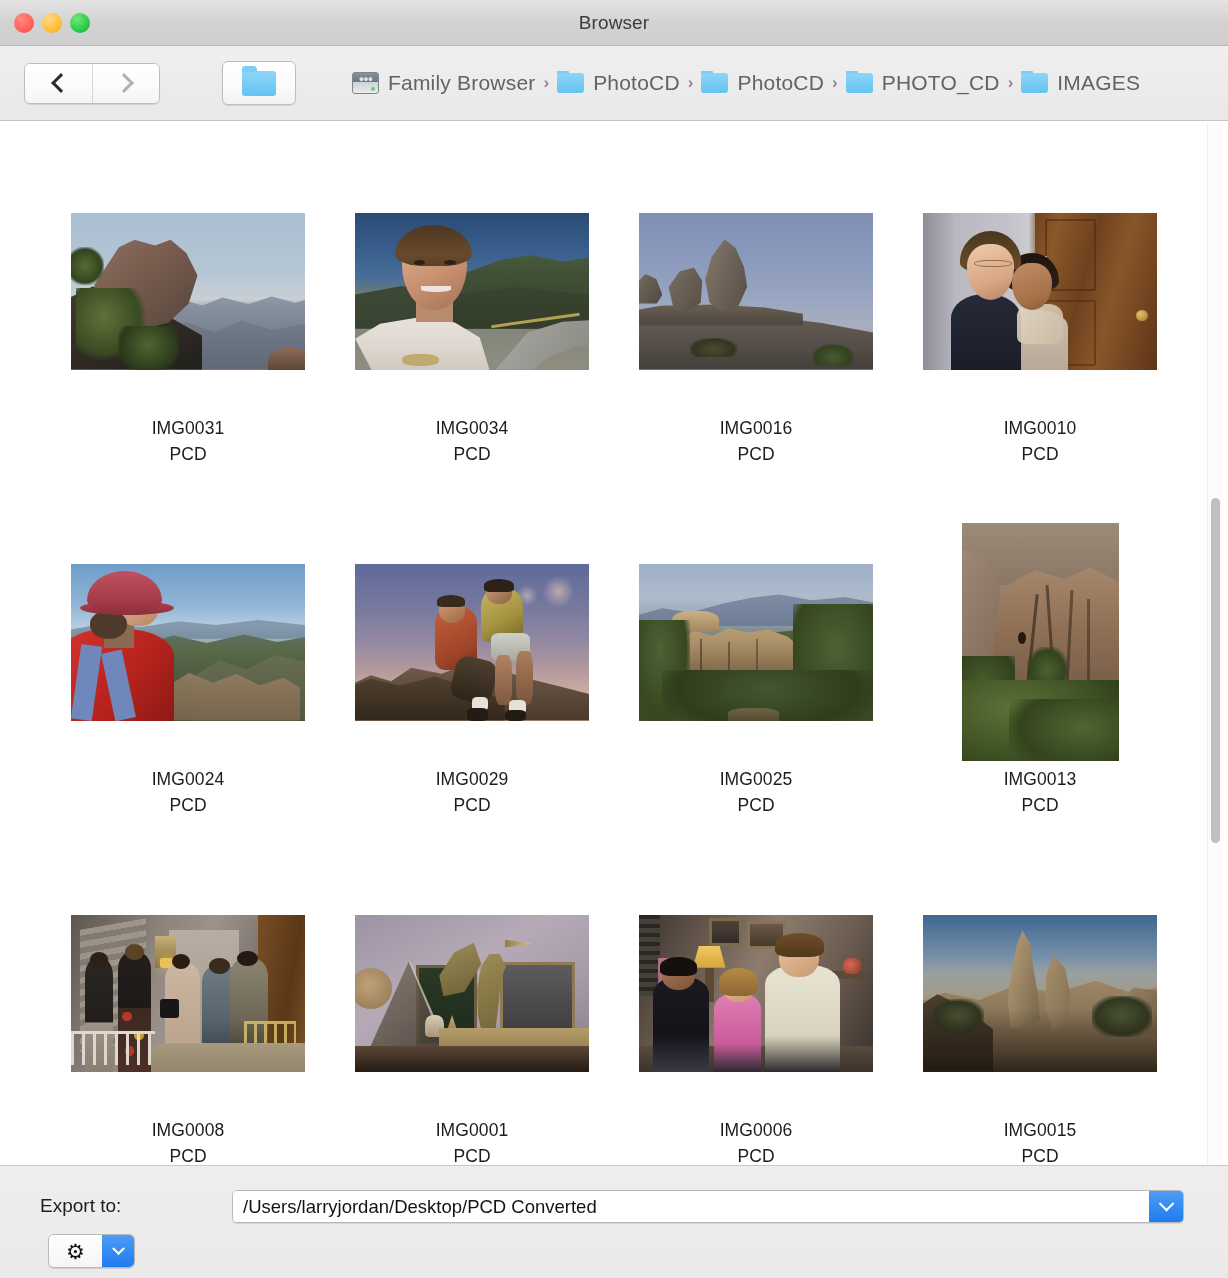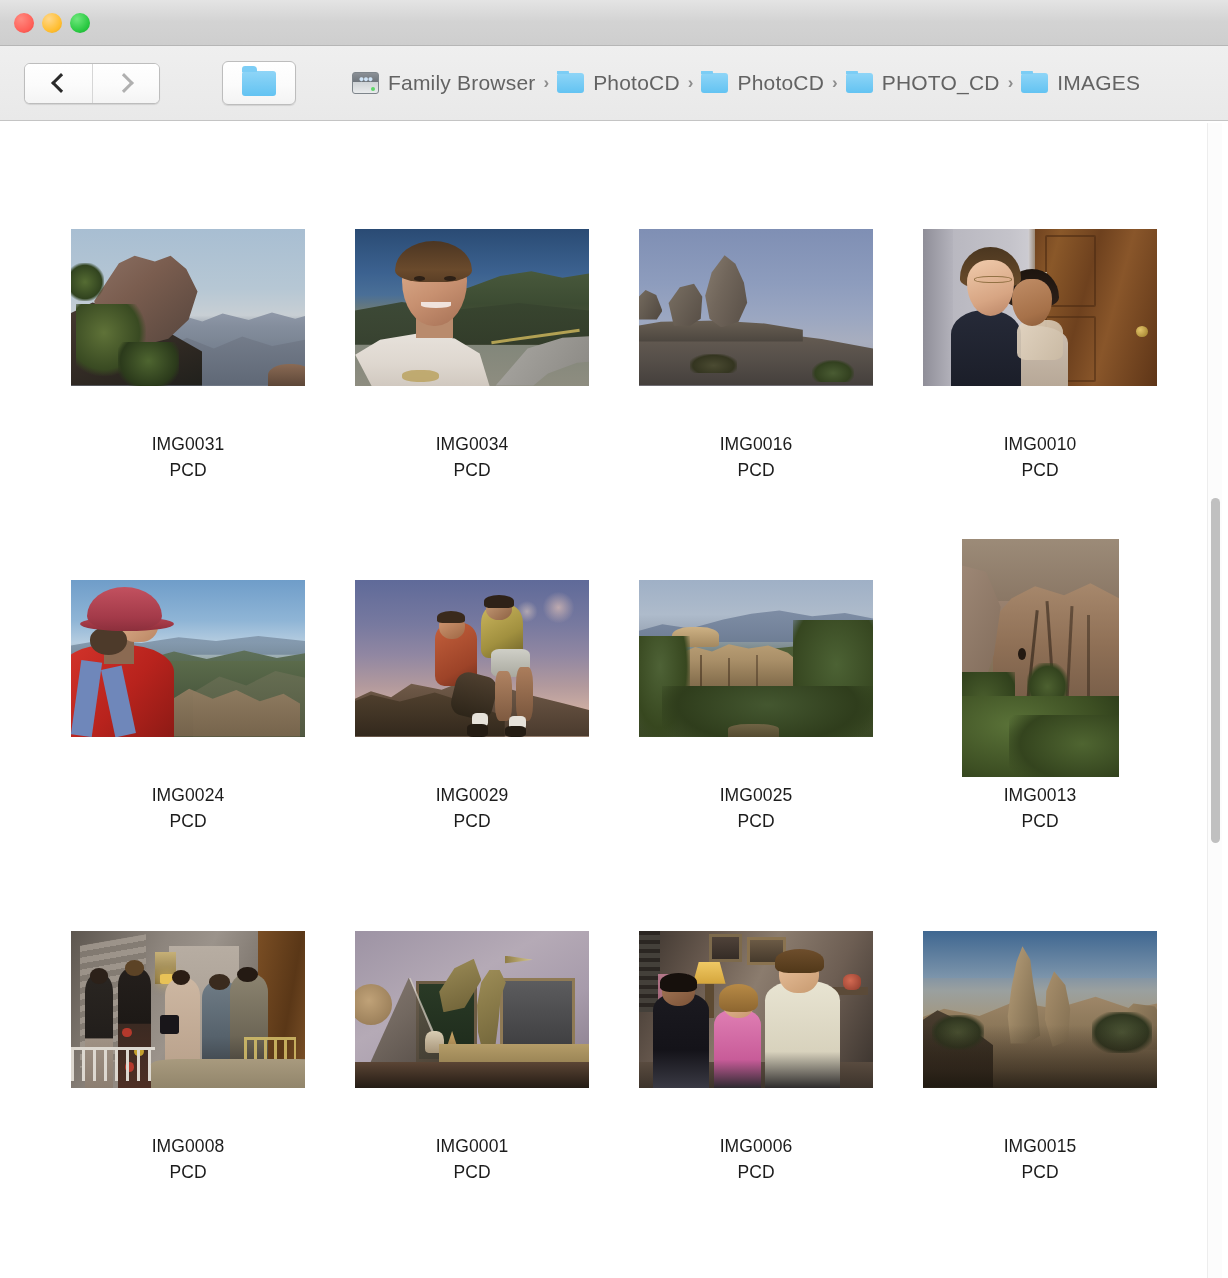--- a/index.html
+++ b/index.html
@@ -176,21 +176,21 @@
   
   .content {
     position: relative;
     flex: 1 1 auto;
     background: #ffffff;
     overflow: hidden;
   }
   .grid {
     position: absolute;
     inset: 0;
-    padding: 62px 48px 0 48px;
+    padding: 46px 48px 0 48px;
     display: grid;
     grid-template-columns: repeat(4, 1fr);
     grid-auto-rows: 351px;
     column-gap: 4px;
   }
   .cell {
     display: flex;
     flex-direction: column;
     align-items: center;
     cursor: default;
@@ -851,20 +851,21 @@
 <body>
 
 <div class="window">
 
   <div class="titlebar">
     <div class="traffic">
       <span class="light close"></span>
       <span class="light min"></span>
       <span class="light max"></span>
     </div>
+    <div class="window-title">Browser</div>
   </div>
 
   <div class="toolbar">
     <div class="navgroup">
       <div class="navbtn">
         <span class="chev left"></span>
       </div>
       <div class="navbtn">
         <span class="chev right"></span>
       </div>
@@ -1232,14 +1233,34 @@
         </div>
       </div>
 
     </div>
 
     <div class="scrollbar">
       <div class="scrollthumb"></div>
     </div>
   </div>
 
+  <div class="footer">
+    <div class="export-label">Export to:</div>
+
+    <div class="combo">
+      <input class="combo-input" type="text" value="/Users/larryjordan/Desktop/PCD Converted" style="">
+      <div class="combo-arrow">
+        <span class="caret"></span>
+      </div>
+    </div>
+
+    <div class="gear-group">
+      <div class="gear-btn">
+        <span class="gear-glyph">⚙</span>
+      </div>
+      <div class="gear-arrow">
+        <span class="caret"></span>
+      </div>
+    </div>
+
+  </div>
 
 </div>
 
 </body></html>

